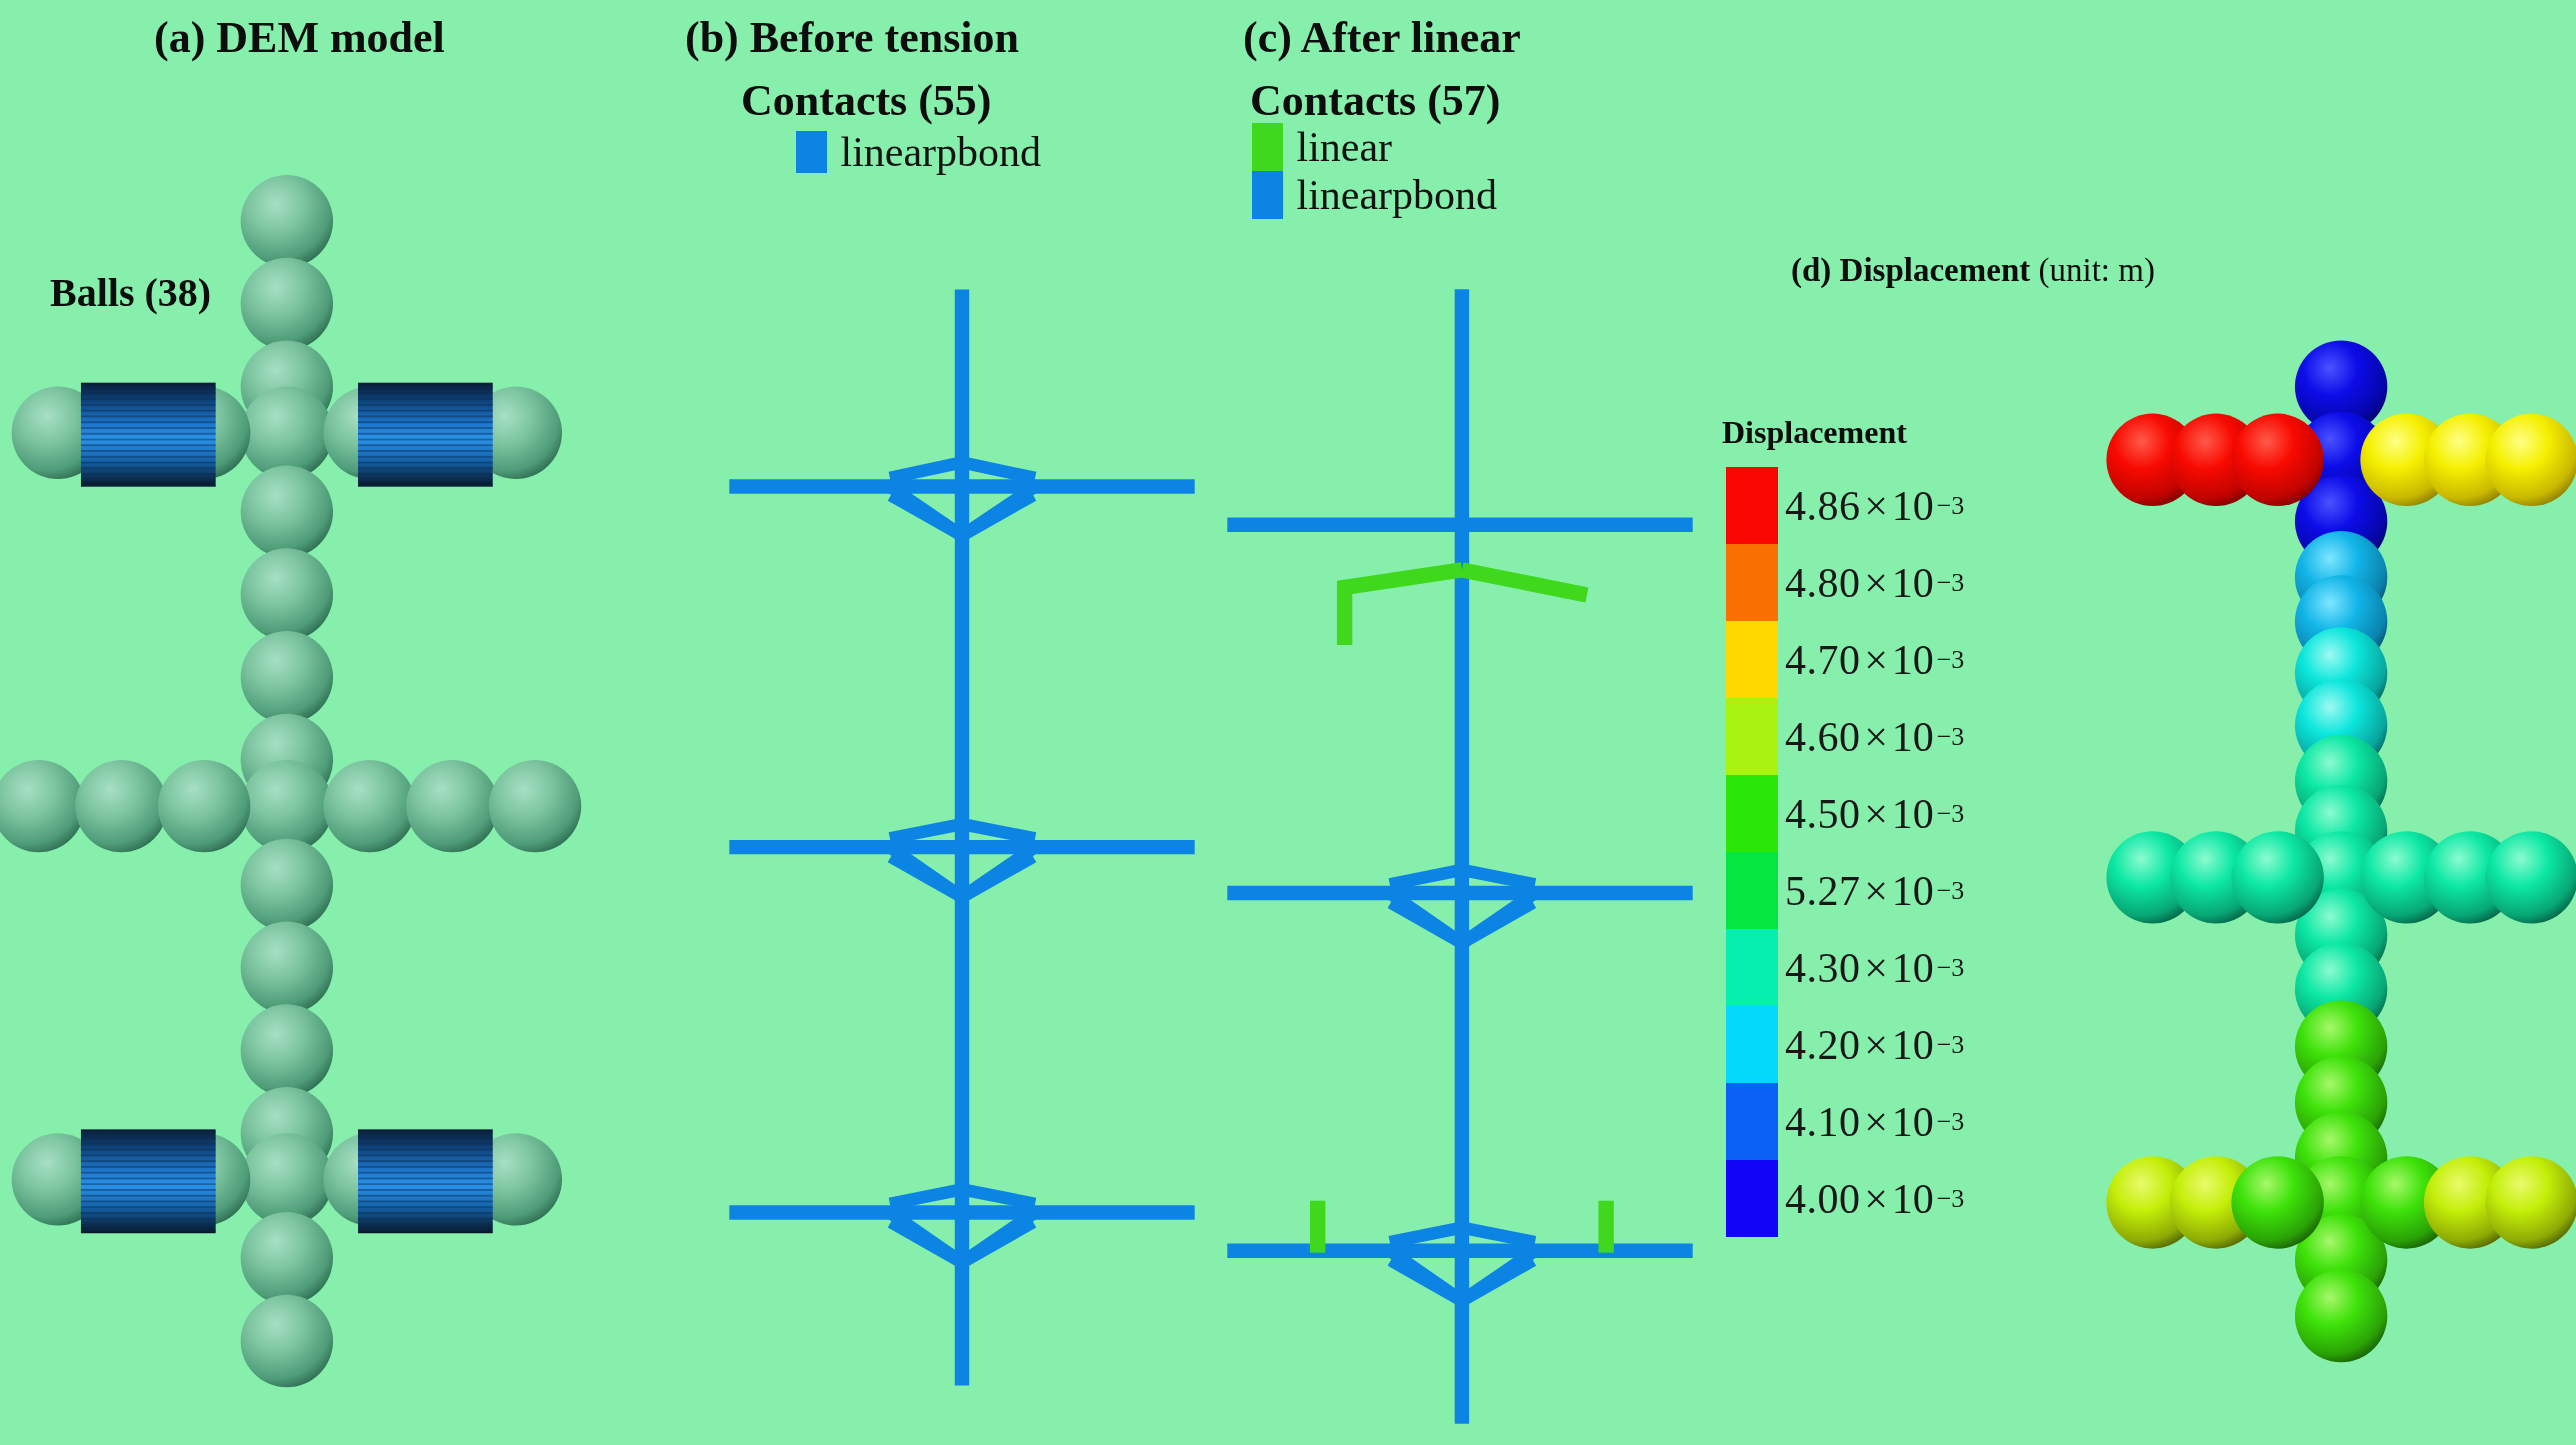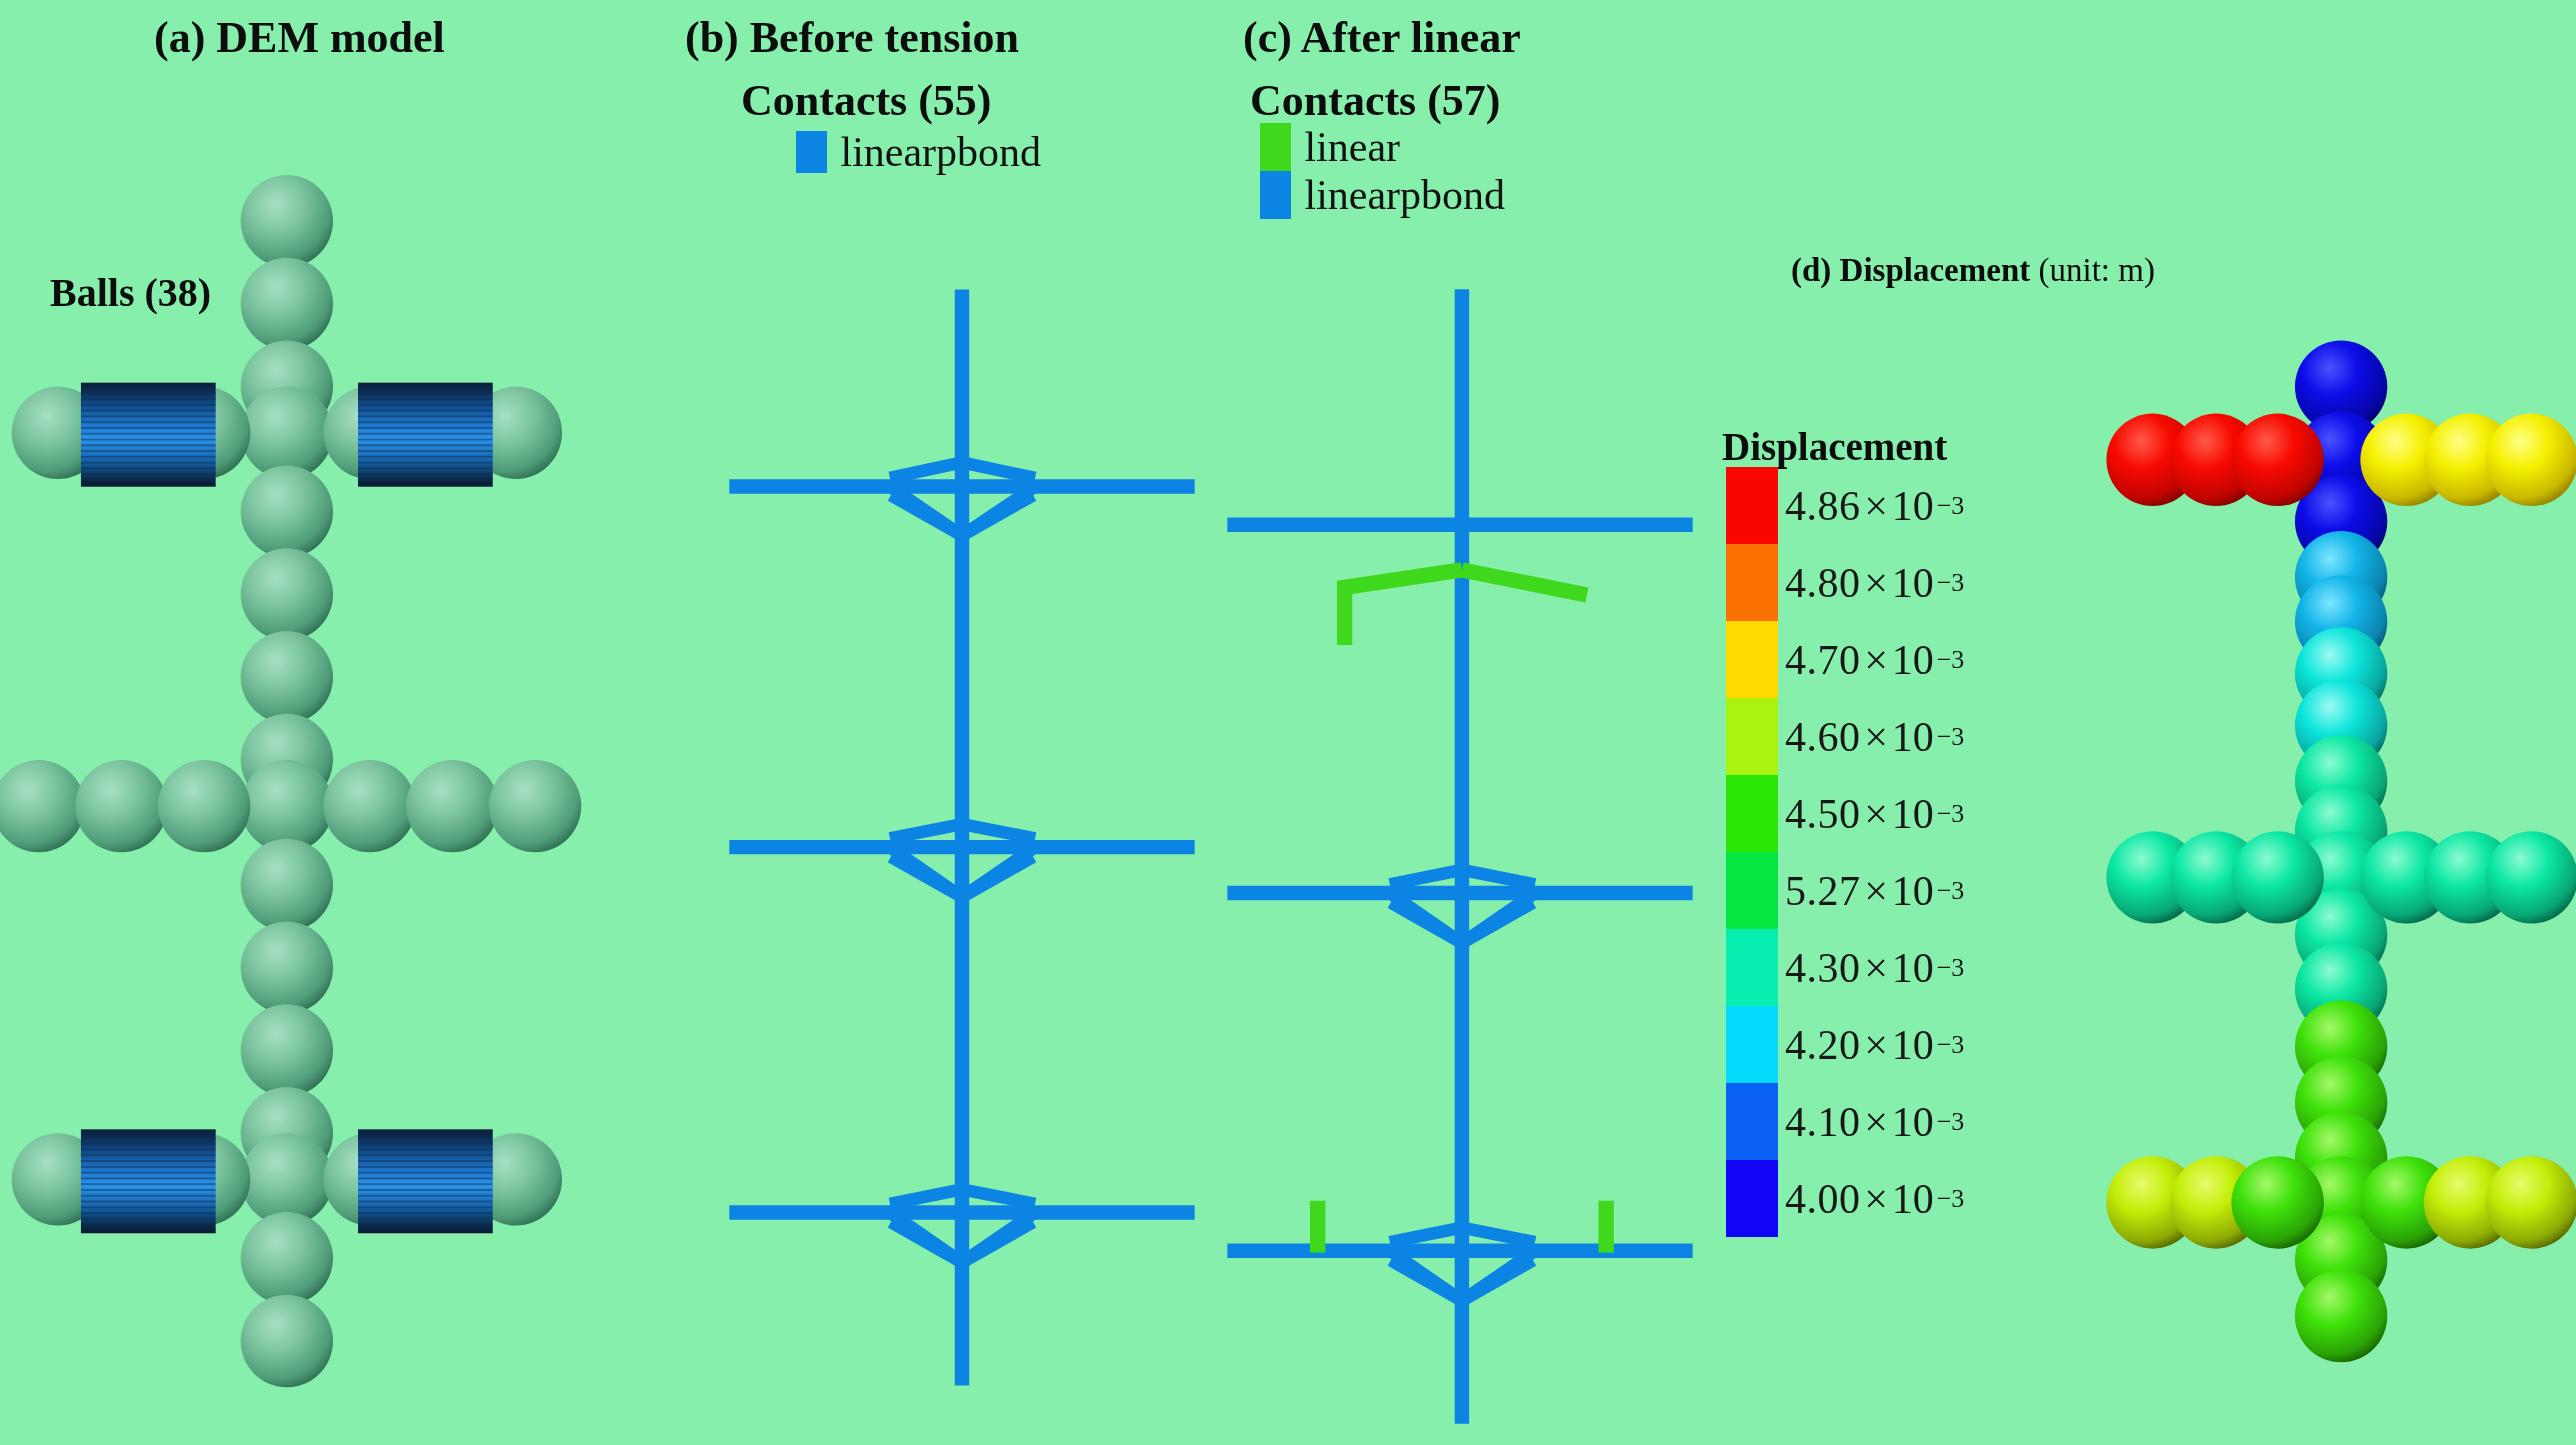--- a/index.html
+++ b/index.html
@@ -30,21 +30,21 @@
     font-family: "Liberation Serif", "DejaVu Serif", serif;
   }
   .hdr-a { left: 154px;  top: 11.5px;  font-size: 44px; }
   .hdr-b1 { left: 685px; top: 11.5px;  font-size: 44px; }
   .hdr-b2 { left: 741px; top: 75px;  font-size: 44px; }
   .hdr-c1 { left: 1243px; top: 11.5px; font-size: 44px; }
   .hdr-c2 { left: 1250px; top: 75px; font-size: 44px; }
   .hdr-balls { left: 50px; top: 269px; font-size: 40px; }
   .hdr-d { left: 1791px; top: 252px; font-size: 33px; white-space: nowrap; }
   .hdr-d .unit { font-weight: normal; }
-  .hdr-disp { left: 1722px; top: 414px; font-size: 39px; margin-top: 10px; }
+  .hdr-disp { left: 1722px; top: 414px; font-size: 32px; }
 
   
   .legend { position: absolute; }
   .legend-row {
     display: flex;
     align-items: center;
     gap: 13.5px;
     height: 50px;
   }
   .legend-swatch {
@@ -54,21 +54,21 @@
   }
   .legend-label {
     font-size: 42px;
     color: #121212;
     font-family: "Liberation Serif", "DejaVu Serif", serif;
     white-space: nowrap;
     line-height: 1;
   }
   .legend-b { left: 796px; top: 127px; }
   .legend-c { left: 1252px; top: 123px; }
-  .legend-c .legend-row { height: 48px; margin-left: 8px; }
+  .legend-c .legend-row { height: 48px; }
   .legend-c .legend-swatch { height: 48px; }
 
   
   svg.art { position: absolute; display: block; overflow: visible; }
 
   
   .colorbar {
     position: absolute;
     left: 1726px;
     top: 467px;

